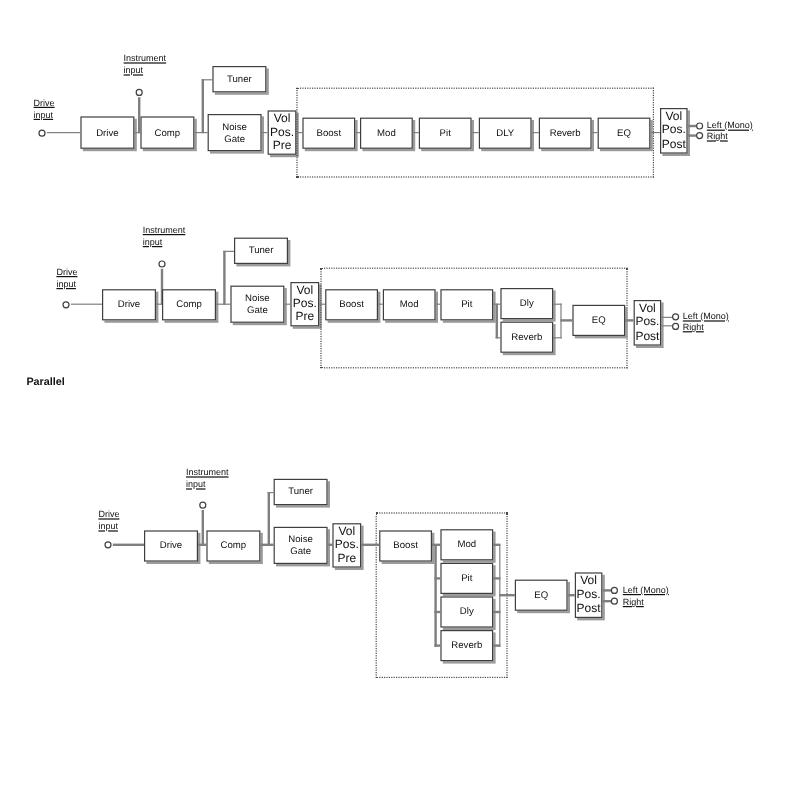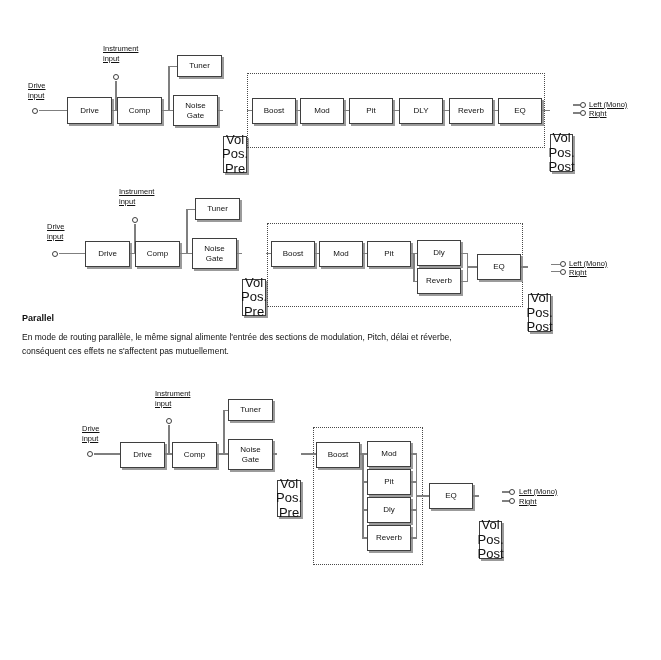--- a/index.html
+++ b/index.html
@@ -2,21 +2,21 @@
 <html><head>
 <meta charset="utf-8">
 <style>
   html,body{margin:0;padding:0;background:#ffffff;}
   .canvas{position:relative;width:661px;height:660px;background:#ffffff;overflow:hidden;
           font-family:"Liberation Sans", sans-serif;color:#111;}
   .diagram{position:absolute;left:0;top:0;width:100%;height:100%;}
   .b{position:absolute;background:#fff;border:1.3px solid #3f3f3f;box-shadow:2px 2px 0 0 #9b9b9b;
      display:flex;align-items:center;justify-content:center;text-align:center;
      font-size:8px;line-height:1.18;white-space:pre-line;box-sizing:border-box;}
-  .s{font-size:13px;line-height:1.12;margin-top:44px;}
+  .s{font-size:10px;line-height:1.12;}
   .h{position:absolute;height:1.5px;background:#7f7f7f;}
   .v{position:absolute;width:1.5px;background:#7f7f7f;}
   .c{position:absolute;width:4px;height:4px;border:1.5px solid #3f3f3f;border-radius:50%;background:#fff;}
   .l{position:absolute;font-size:7.5px;line-height:1.3;white-space:pre-line;text-decoration:underline;}
   .d{position:absolute;border:1px dotted #4a4a4a;box-sizing:border-box;}
   .heading{position:absolute;font-size:9px;font-weight:bold;}
   .para{position:absolute;font-size:8.5px;line-height:14px;white-space:pre-line;width:632px;}
 </style>
 </head>
 <body>
@@ -115,22 +115,20 @@
 Post</div>
     <div class="h" style="left:551px;top:263.8px;width:9px;"></div>
     <div class="h" style="left:551px;top:270.8px;width:9px;"></div>
     <div class="c" style="left:559.5px;top:261px;"></div>
     <div class="c" style="left:559.5px;top:268.5px;"></div>
     <div class="l" style="left:569px;top:259px;">Left (Mono)</div>
     <div class="l" style="left:569px;top:268px;">Right</div>
   </div>
 
   <div class="heading" style="left:22px;top:313px;">Parallel</div>
-  <div class="para" style="left:22px;top:330px;">En mode de routing parallèle, le même signal alimente l'entrée des sections de modulation, Pitch, délai et réverbe,
-conséquent ces effets ne s'affectent pas mutuellement.</div>
 
   <div class="diagram">
     <div class="l" style="left:82px;top:424px;">Drive
 input</div>
     <div class="c" style="left:87px;top:451px;"></div>
     <div class="h" style="left:94px;top:453.3px;width:26px;"></div>
     <div class="b" style="left:120px;top:442px;width:45px;height:26px;">Drive</div>
     <div class="h" style="left:165px;top:453.3px;width:7px;"></div>
     <div class="l" style="left:155px;top:389px;">Instrument
 input</div>

